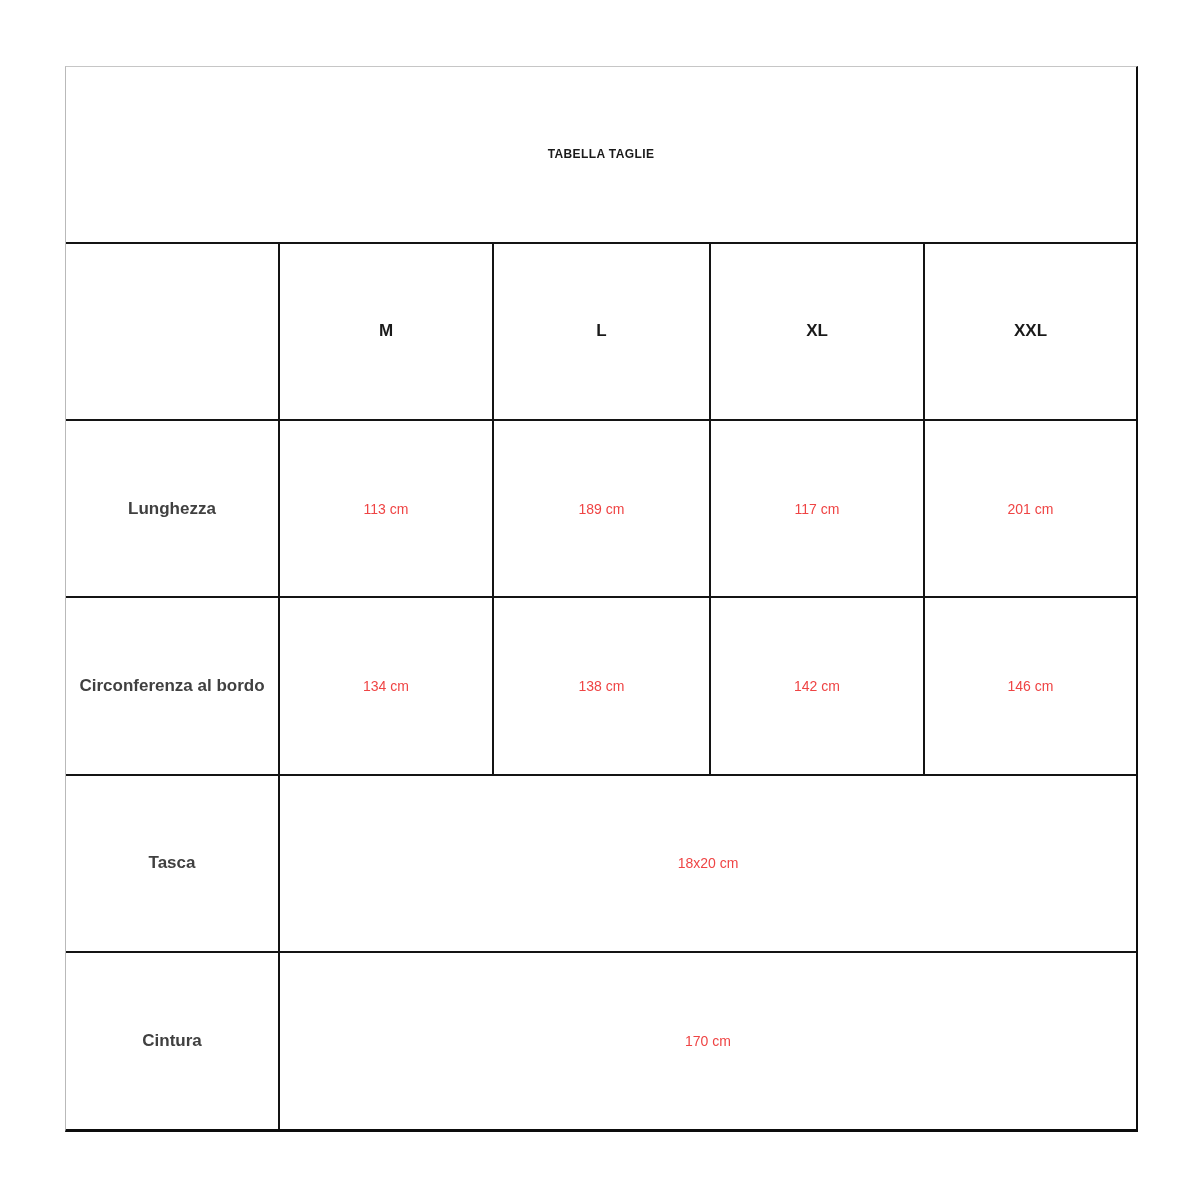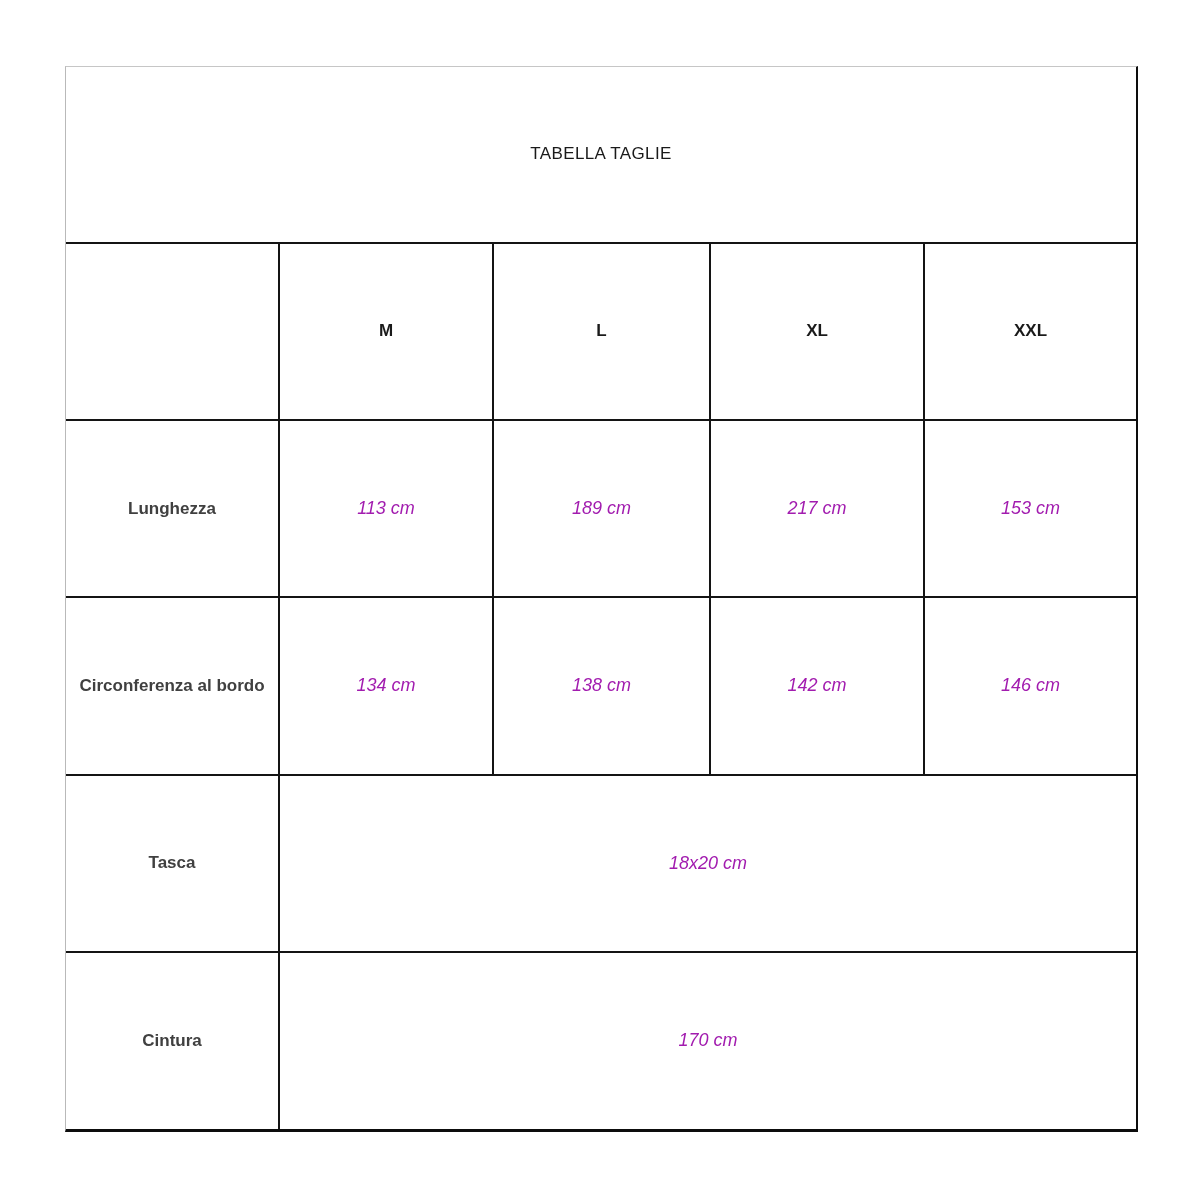--- a/index.html
+++ b/index.html
@@ -42,40 +42,39 @@
     vertical-align: middle;
     padding: 0;
     background: #ffffff;
   }
   
   table.size-table tr:first-child td { border-top: none; }
   table.size-table tr:last-child td  { border-bottom: none; }
   table.size-table td:first-child    { border-left: none; }
   table.size-table td:last-child     { border-right: none; }
   .title-cell {
-    font-weight: normal;
-    font-size: 17px;
+    font-weight: bold;
+    font-size: 12px;
     color: #1a1a1a;
     letter-spacing: 0.4px;
   }
   .header-cell {
     font-weight: bold;
     font-size: 17px;
     color: #1a1a1a;
   }
   .label-cell {
     font-weight: bold;
     font-size: 17px;
     color: #404040;
   }
   .value-cell {
     font-weight: normal;
-    font-size: 18px;
-    color: #a21caf;
-    font-style: italic;
+    font-size: 14px;
+    color: #ef4444;
   }
 </style>
 </head>
 <body>
 
 <div class="page">
   <div class="table-wrap">
     <table class="size-table">
       <colgroup>
         <col style="width:213px">
@@ -95,22 +94,22 @@
         <td class="header-cell">M</td>
         <td class="header-cell">L</td>
         <td class="header-cell">XL</td>
         <td class="header-cell">XXL</td>
       </tr>
 
       <tr style="height:133px">
         <td class="label-cell">Lunghezza</td>
         <td class="value-cell">113 cm</td>
         <td class="value-cell">189 cm</td>
-        <td class="value-cell">217 cm</td>
-        <td class="value-cell">153 cm</td>
+        <td class="value-cell">117 cm</td>
+        <td class="value-cell">201 cm</td>
       </tr>
 
       <tr style="height:133px">
         <td class="label-cell">Circonferenza al bordo</td>
         <td class="value-cell">134 cm</td>
         <td class="value-cell">138 cm</td>
         <td class="value-cell">142 cm</td>
         <td class="value-cell">146 cm</td>
       </tr>
 

